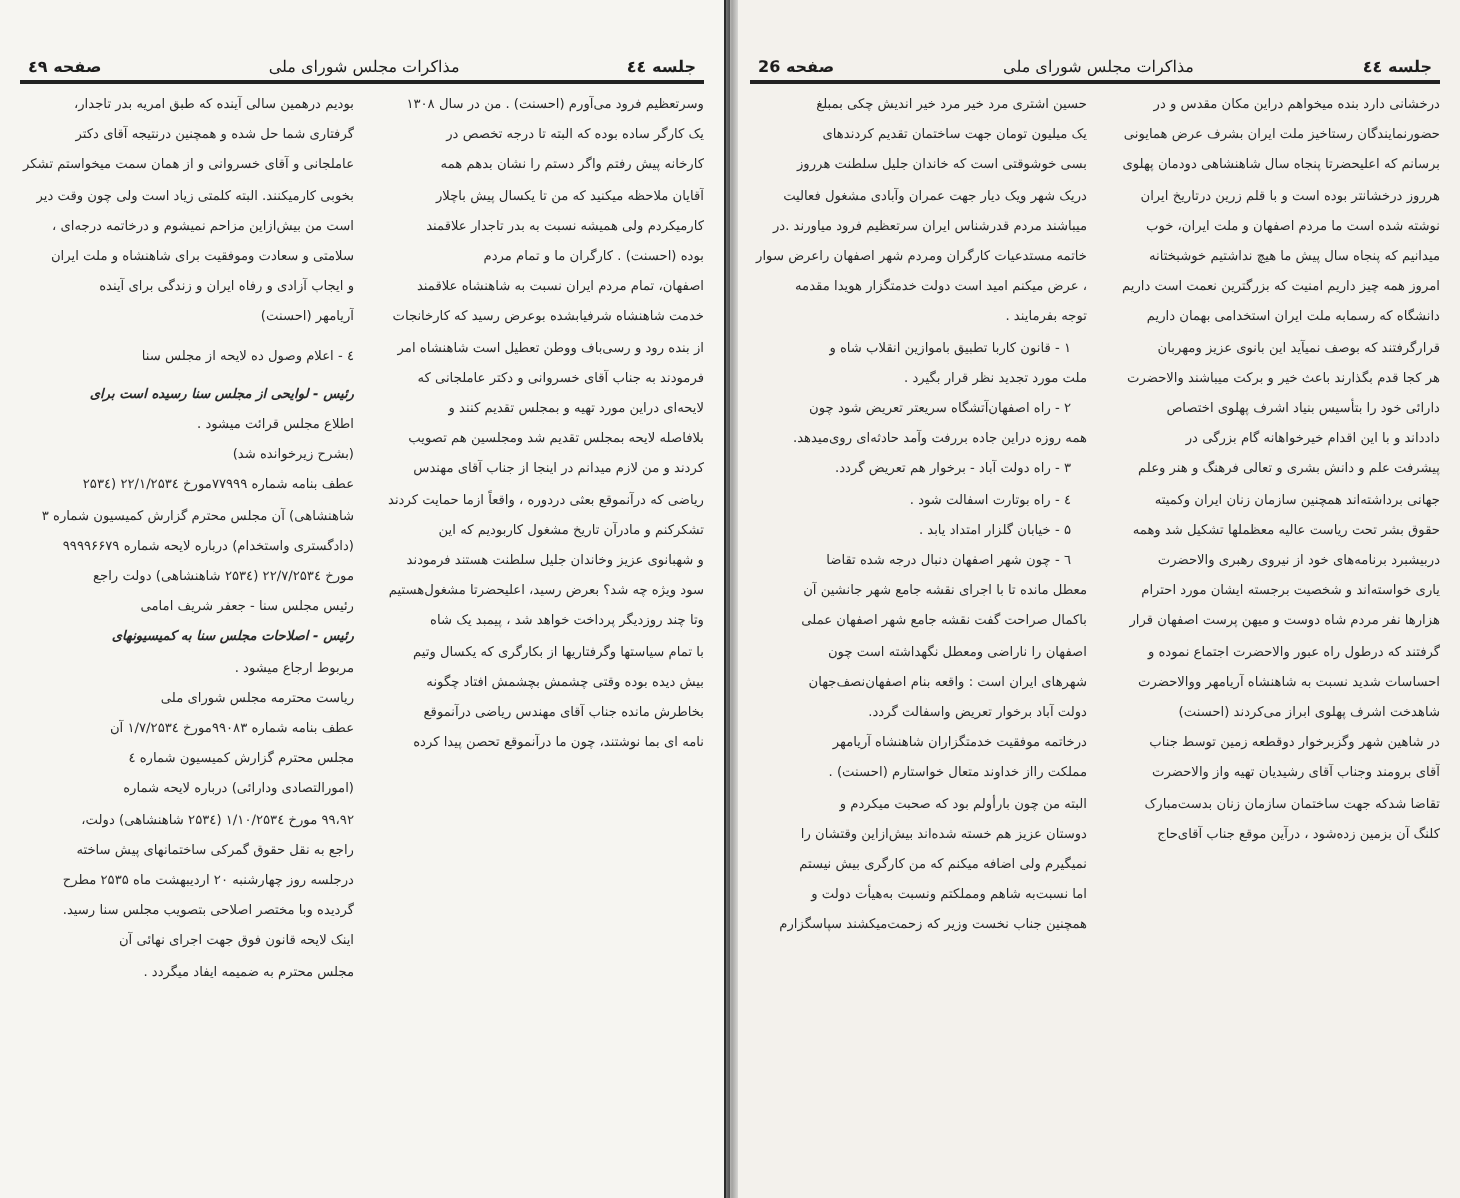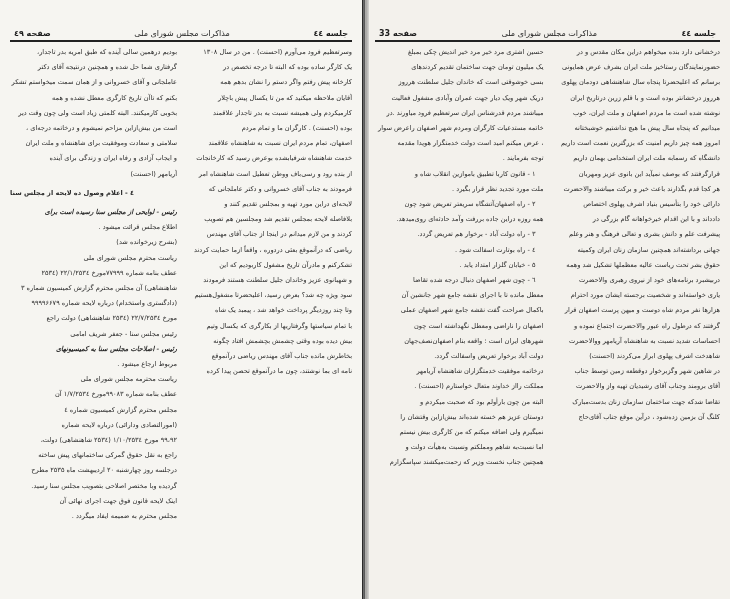--- a/index.html
+++ b/index.html
@@ -31,21 +31,21 @@
       display: flex; direction: rtl; gap: 8px;
       height: 555px; margin-top: 4px;
     }
     .col {
       flex: 1; direction: rtl; text-align: justify;
       font-size: 6.6px; line-height: 13.2px; color: #2b2b2b;
       overflow: hidden;
     }
     .col p { margin: 0 0 2px 0; }
     .col .center { text-align: right; }
-    .col .heading { text-align: left; font-weight: bold; margin: 6px 0; }
+    .col .heading { text-align: right; font-weight: normal; margin: 6px 0; }
     .col .speaker { font-weight: bold; font-style: italic; }
     .col .item { padding-right: 8px; }
     .fold {
       position: absolute; top: 0; bottom: 0; left: 363px; width: 6px;
       background: linear-gradient(to right, #bbb, #555, #bbb);
       opacity: .5;
     }
   </style>
 </head>
 <body>
@@ -80,31 +80,29 @@
           <p>وتا چند روزدیگر پرداخت خواهد شد ، پیمبد یک شاه</p>
           <p>با تمام سیاستها وگرفتاریها از بکارگری که یکسال وتیم</p>
           <p>بیش دیده بوده وقتی چشمش بچشمش افتاد چگونه</p>
           <p>بخاطرش مانده جناب آقای مهندس ریاضی درآنموقع</p>
           <p>نامه ای بما نوشتند، چون ما درآنموقع تحصن پیدا کرده</p>
         </div>
       <div class="col">
           <p>بودیم درهمین سالی آینده که طبق امریه بدر تاجدار،</p>
           <p>گرفتاری شما حل شده و همچنین درنتیجه آقای دکتر</p>
           <p>عاملجانی و آقای خسروانی و از همان سمت میخواستم تشکر</p>
-          <p>بکنم که تاآن تاریخ کارگری معطل نشده و همه</p>
           <p>بخوبی کارمیکنند. البته کلمتی زیاد است ولی چون وقت دیر</p>
           <p>است من بیش‌ازاین مزاحم نمیشوم و درخاتمه درجه‌ای ،</p>
           <p>سلامتی و سعادت وموفقیت برای شاهنشاه و ملت ایران</p>
           <p>و ایجاب آزادی و رفاه ایران و زندگی برای آینده</p>
           <p>آریامهر (احسنت)</p>
           <p class="heading">٤ - اعلام وصول ده لایحه از مجلس سنا</p>
           <p class="speaker">رئیس - لوایحی از مجلس سنا رسیده است برای</p>
           <p>اطلاع مجلس قرائت میشود .</p>
           <p class="center">(بشرح زیرخوانده شد)</p>
-          <p class="center">ریاست محترم مجلس شورای ملی</p>
           <p>عطف بنامه شماره ۷۷۹۹۹مورخ ۲۲/۱/۲۵۳٤ (۲۵۳٤</p>
           <p>شاهنشاهی) آن مجلس محترم گزارش کمیسیون شماره ۳</p>
           <p>(دادگستری واستخدام) درباره لایحه شماره ۹۹۹۹۶۶۷۹</p>
           <p>مورخ ۲۲/۷/۲۵۳٤ (۲۵۳٤ شاهنشاهی) دولت راجع</p>
           <p class="center">رئیس مجلس سنا - جعفر شریف امامی</p>
           <p class="speaker">رئیس - اصلاحات مجلس سنا به کمیسیونهای</p>
           <p>مربوط ارجاع میشود .</p>
           <p class="center">ریاست محترمه مجلس شورای ملی</p>
           <p>عطف بنامه شماره ۹۹۰۸۳مورخ ۱/۷/۲۵۳٤ آن</p>
           <p>مجلس محترم گزارش کمیسیون شماره ٤</p>
@@ -116,21 +114,21 @@
           <p>اینک لایحه قانون فوق جهت اجرای نهائی آن</p>
           <p>مجلس محترم به ضمیمه ایفاد میگردد .</p>
         </div>
     </div>
   </div>
 
   <div class="page right">
     <div class="running-head">
       <span>جلسه ٤٤</span>
       <span class="title">مذاکرات مجلس شورای ملی</span>
-      <span>صفحه 33</span>
+      <span>صفحه 26</span>
     </div>
     <div class="columns">
       <div class="col">
           <p>درخشانی دارد بنده میخواهم دراین مکان مقدس و در</p>
           <p>حضورنمایندگان رستاخیز ملت ایران بشرف عرض همایونی</p>
           <p>برسانم که اعلیحضرتا پنجاه سال شاهنشاهی دودمان پهلوی</p>
           <p>هرروز درخشانتر بوده است و با قلم زرین درتاریخ ایران</p>
           <p>نوشته شده است ما مردم اصفهان و ملت ایران، خوب</p>
           <p>میدانیم که پنجاه سال پیش ما هیچ نداشتیم خوشبختانه</p>
           <p>امروز همه چیز داریم امنیت که بزرگترین نعمت است داریم</p>

